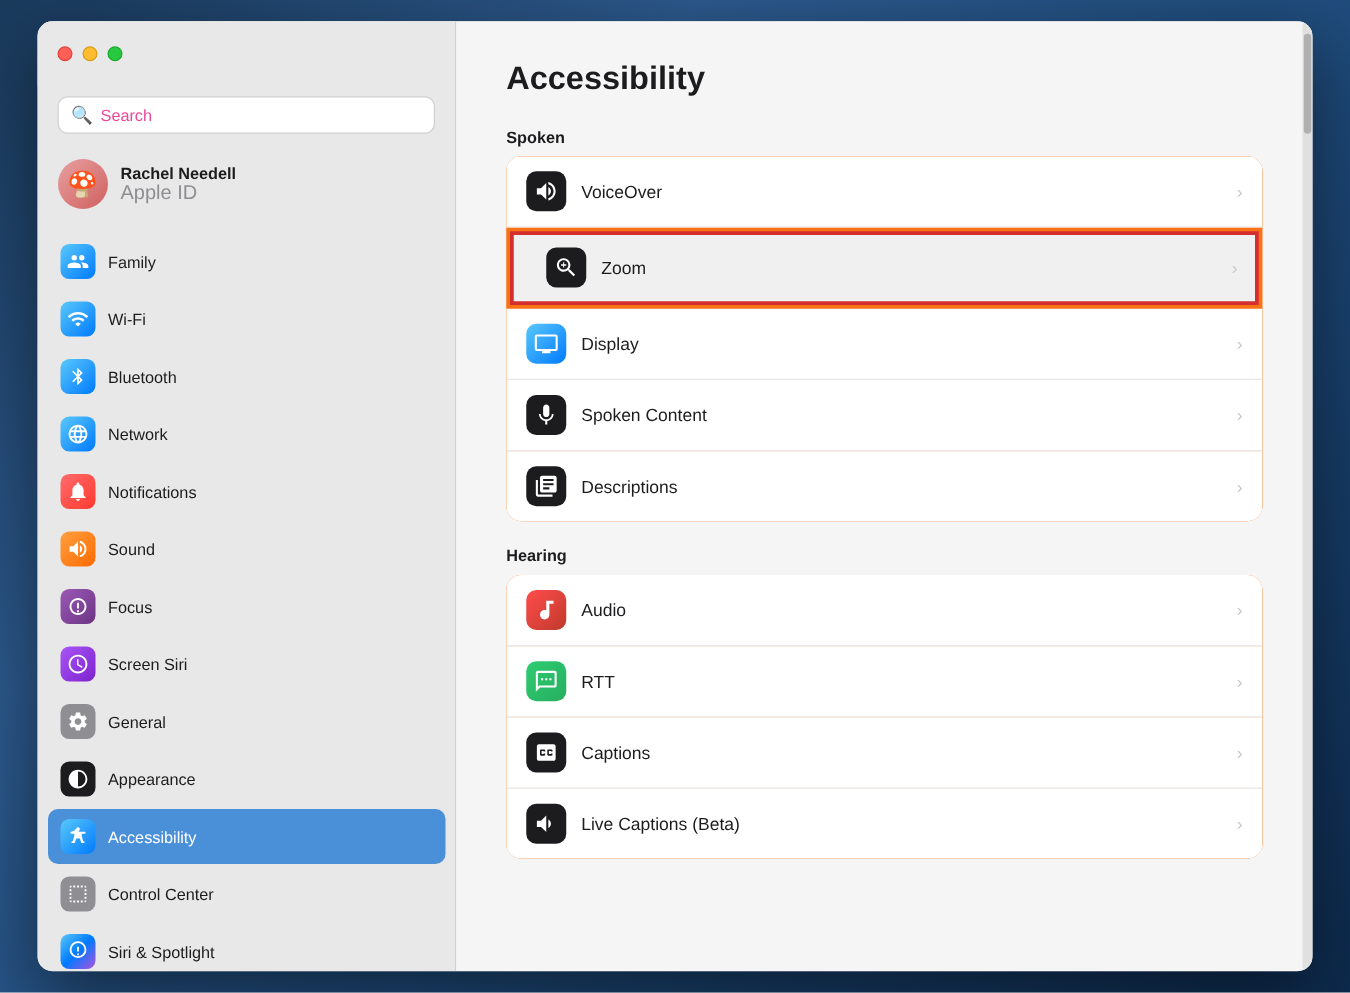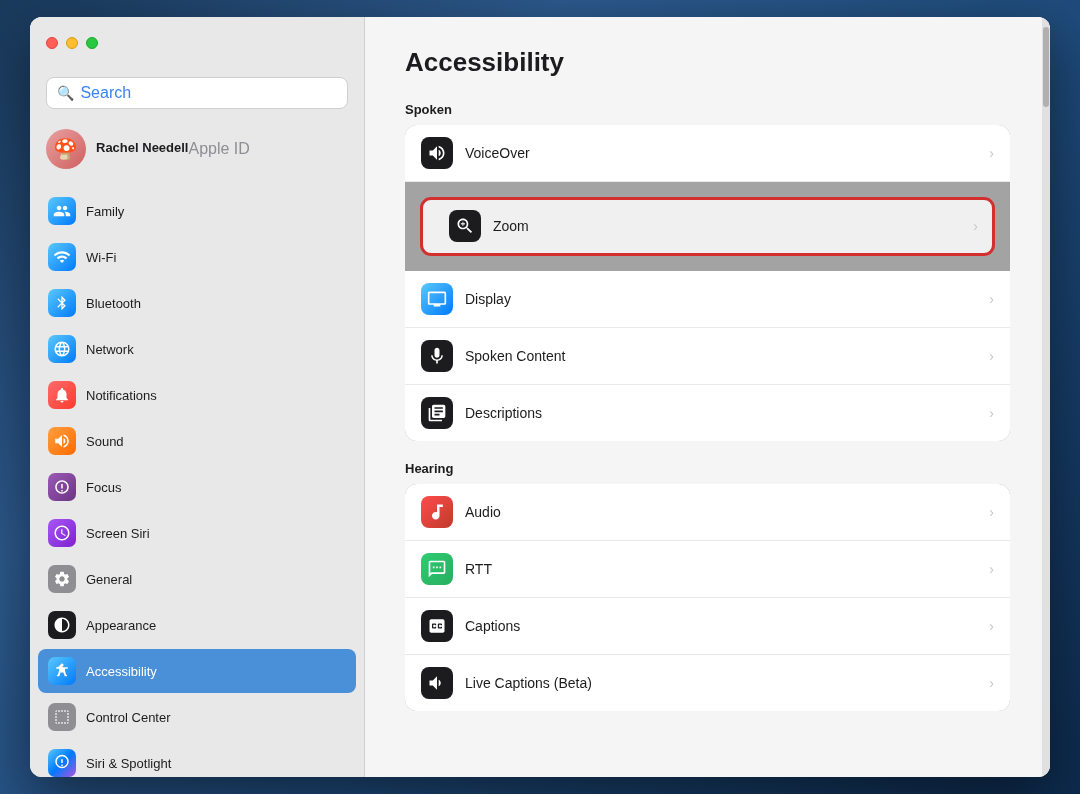--- a/index.html
+++ b/index.html
@@ -63,22 +63,22 @@
       padding: 6px 10px;
       gap: 6px;
     }
 
     .search-icon-svg {
       color: #8e8e93;
       font-size: 14px;
     }
 
     .search-placeholder {
-      color: #3b82f6;
-      font-size: 16px;
+      color: #ec4899;
+      font-size: 13px;
     }
 
     .sidebar-content {
       flex: 1;
       overflow-y: auto;
       padding: 0 8px;
     }
 
     .sidebar-user {
       display: flex;
@@ -97,21 +97,21 @@
       background: linear-gradient(135deg, #e8a0a0, #d06060);
       display: flex;
       align-items: center;
       justify-content: center;
       font-size: 20px;
       overflow: hidden;
     }
 
     .user-info {
       display: flex;
-      flex-direction: row;
+      flex-direction: column;
     }
 
     .user-name {
       font-size: 13px;
       font-weight: 600;
       color: #1c1c1e;
     }
 
     .user-subtitle {
       font-size: 16px;
@@ -174,21 +174,21 @@
 
     .section-title {
       font-size: 13px;
       font-weight: 600;
       color: #1c1c1e;
       margin-bottom: 8px;
       margin-top: 20px;
     }
 
     .settings-group {
-      background: #a3a3a3;
+      background: #f97316;
       border-radius: 12px;
       overflow: hidden;
       margin-bottom: 20px;
     }
 
     .settings-row {
       display: flex;
       align-items: center;
       padding: 12px 16px;
       gap: 12px;
@@ -199,22 +199,22 @@
     }
 
     .settings-row:last-child {
       border-bottom: none;
     }
 
     .settings-row.highlighted {
       background: #f0f0f0;
       outline: 3px solid #d32f2f;
       outline-offset: -2px;
-      border-radius: 10px;
-      margin: 16px;
+      border-radius: 0;
+      margin: 4px;
       padding-left: 28px;
     }
 
     .row-icon {
       width: 32px;
       height: 32px;
       border-radius: 8px;
       display: flex;
       align-items: center;
       justify-content: center;

